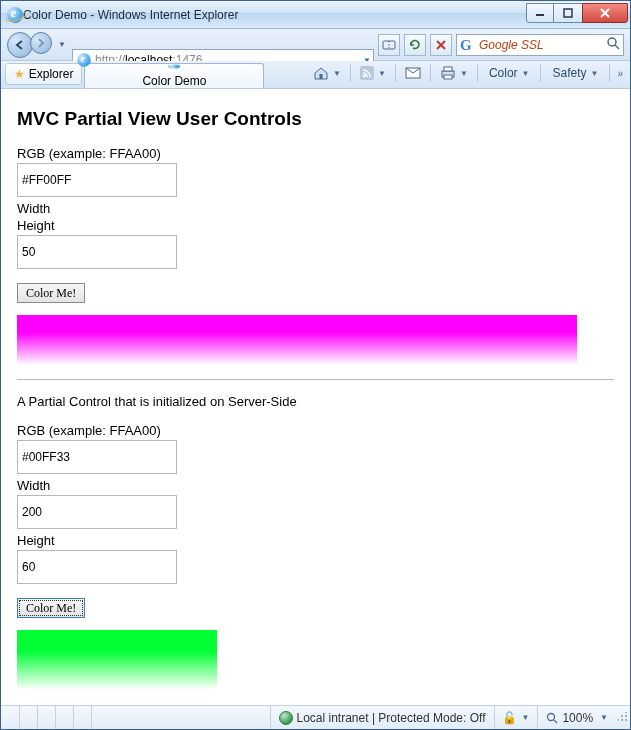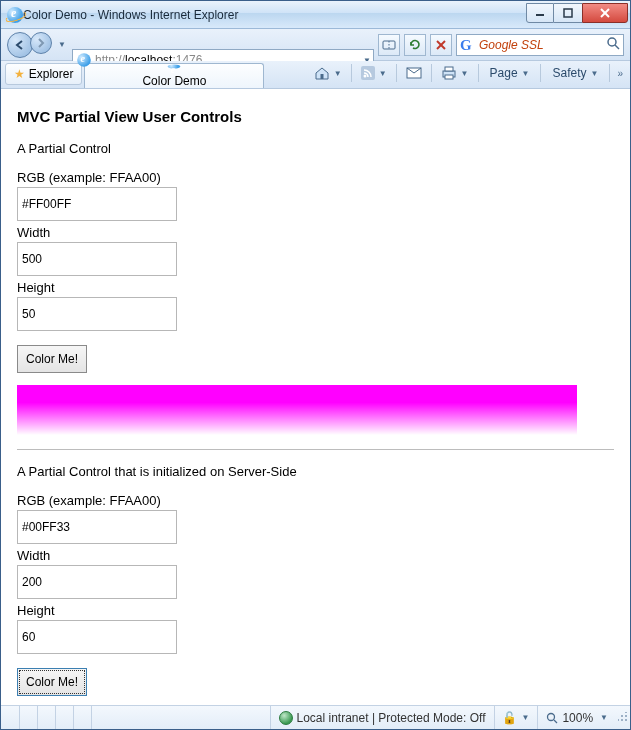--- a/index.html
+++ b/index.html
@@ -70,29 +70,29 @@
   .cmd.text{ padding:0 6px; }
   .sep{ width:1px; height:18px; background:#b7c9dd; margin:0 2px;}
   .cmdrow-right{display:flex; align-items:center; gap:2px;}
   .chevright{font-size:10px;color:#4a6b8c;padding:0 3px;}
 
   
   .viewport {
     flex:1; background:#fff; overflow:auto; padding:12px 16px 12px 16px;
     border-top:1px solid #fff;
   }
-  .viewport h1{ font-family:Verdana,Geneva,sans-serif; font-size:15px; font-weight:bold; margin:6px 0 16px 0;}
+  .viewport h1{ font-family:Verdana,Geneva,sans-serif; font-size:19px; font-weight:bold; margin:6px 0 16px 0;}
   .section-title{ font-family:Verdana,Geneva,sans-serif; font-size:13px; margin:6px 0 14px 0;}
   .fld-label{ font-family:Verdana,Geneva,sans-serif; font-size:13px; margin:2px 0;}
   .fld-input{
     width:160px; height:20px; border:1px solid #b7b7b7; padding:16px 4px; font-family:Verdana,Geneva,sans-serif; font-size:12px; display:block; margin-bottom:4px;
   }
   .btn{
-    margin-top:10px; height:28px; padding:0 8px; background:linear-gradient(#f6f6f6,#e4e4e4);
-    border:1px solid #8a8a8a; font-family:Liberation Sans, sans-serif; font-size:12px; cursor:pointer;
+    margin-top:10px; height:20px; padding:0 8px; background:linear-gradient(#f6f6f6,#e4e4e4);
+    border:1px solid #8a8a8a; font-family:Liberation Serif, serif; font-size:12px; cursor:pointer;
   }
   .btn.focused{ outline:1px dotted #333; outline-offset:-3px; border:1px solid #3c7fb1;}
   .swatch{ margin-top:12px; }
   .swatch.s1{ width:560px; height:50px; background:linear-gradient(to bottom, #ff00ff 0%, #ff00ff 35%, #ffffff 100%);}
   .swatch.s2{ width:200px; height:60px; background:linear-gradient(to bottom, #00ff33 0%, #00ff33 35%, #ffffff 100%);}
   hr.divider{ border:none; border-top:1px solid #bcbcbc; margin:14px 0;}
 
   
   .statusbar{
     height:24px; background:linear-gradient(#f3f8fd,#e3edf8); border-top:1px solid #c3d2e4;
@@ -251,44 +251,42 @@
       <div class="cmd">
         <svg width="16" height="14">
             <rect x="2" y="5" width="12" height="6" fill="#cfe3f7" stroke="#4a6b8c"></rect>
             <rect x="4" y="1" width="8" height="4" fill="#fff" stroke="#4a6b8c"></rect>
             <rect x="4" y="9" width="8" height="4" fill="#fff" stroke="#4a6b8c"></rect>
           </svg>
         <span class="dd">▼</span>
       </div>
       <div class="sep"></div>
       <div class="cmd text">
-        <span>Page</span>
+        <span>Color</span>
         <span class="dd">▼</span>
       </div>
       <div class="sep"></div>
       <div class="cmd text">
         <span>Safety</span>
         <span class="dd">▼</span>
       </div>
       <div class="sep"></div>
       <span class="chevright">»</span>
     </div>
   </div>
 
   <div class="viewport">
     <h1>MVC Partial View User Controls</h1>
 
     <div>
-      <div class="section-title">A Partial Control</div>
 
       <div class="fld-label">RGB (example: FFAA00)</div>
       <input class="fld-input" value="#FF00FF" style="">
 
       <div class="fld-label">Width</div>
-      <input class="fld-input" value="500" style="">
 
       <div class="fld-label">Height</div>
       <input class="fld-input" value="50" style="">
 
       <button class="btn">Color Me!</button>
 
       <div class="swatch s1"></div>
     </div>
 
     <hr class="divider">

